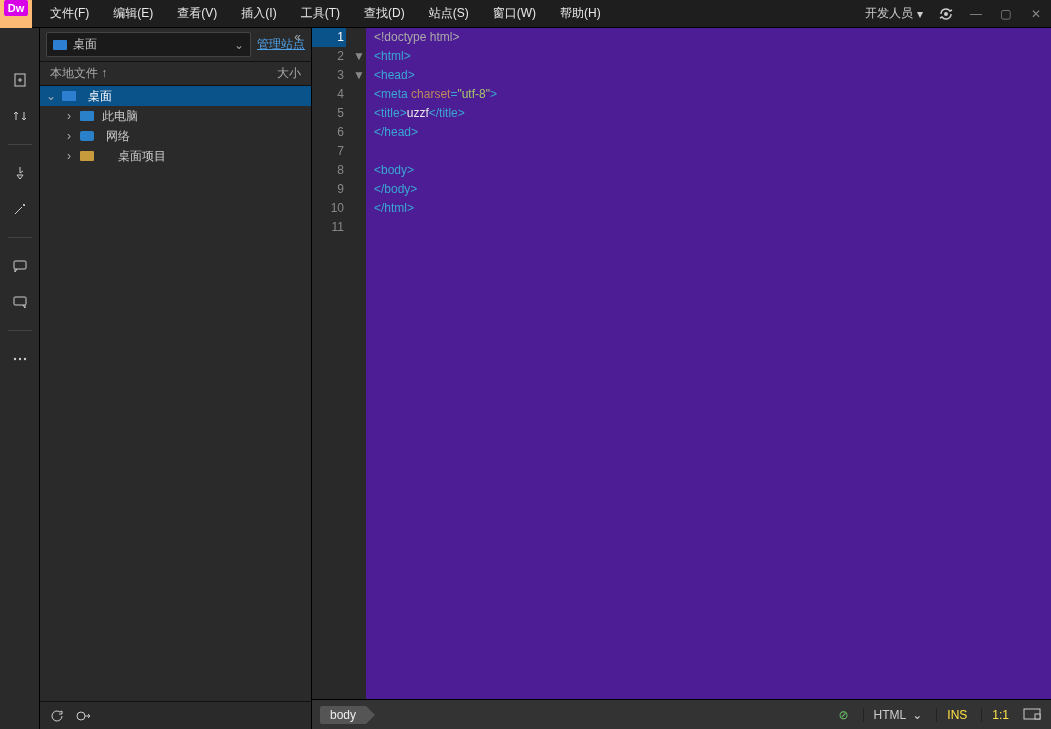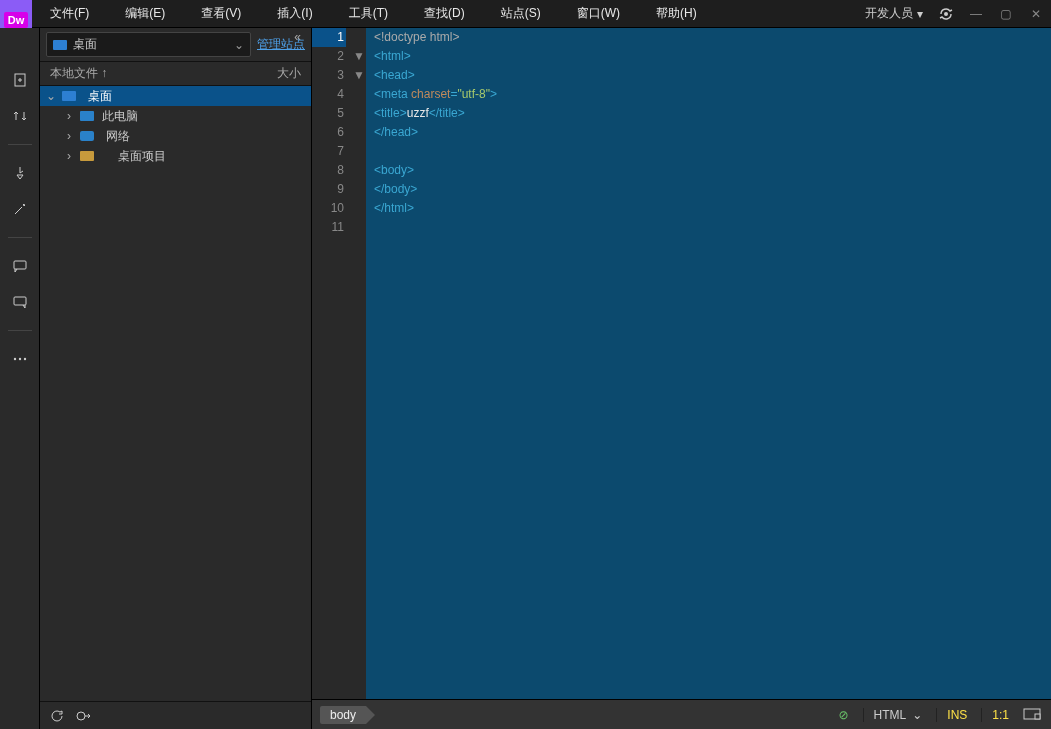--- a/index.html
+++ b/index.html
@@ -1,20 +1,20 @@
 <!DOCTYPE html>
 <html><head>
 <meta charset="utf-8">
 <style>
 * { margin: 0; padding: 0; box-sizing: border-box; font-family: "Microsoft YaHei", Arial, sans-serif; font-size: 12px; }
 body { background: #1e1e1e; color: #ccc; width: 1051px; height: 729px; overflow: hidden; display: flex; flex-direction: column; }
 .titlebar { height: 28px; background: #1e1e1e; display: flex; align-items: center; border-bottom: 1px solid #000; }
-.logo { width: 32px; height: 28px; display: flex; align-items: flex-end; justify-content: center; background: #8b5cf6; }
+.logo { width: 32px; height: 28px; display: flex; align-items: flex-start; justify-content: center; background: #fdba74; }
 .logo-badge { background: #D700E9; color: #fff; font-weight: bold; font-size: 11px; padding: 2px 4px; border-radius: 2px; }
-.menus { display: flex; gap: 16px; margin-left: 8px; text-align: right; }
+.menus { display: flex; gap: 4px; margin-left: 8px; text-align: right; }
 .menu-item { padding: 6px 10px; color: #e8e8e8; cursor: pointer; }
 .spacer { flex: 1; }
 .dev-role { color: #ccc; padding: 0 8px; display: flex; align-items: center; gap: 4px; }
 .gear { width: 30px; display: flex; align-items: center; justify-content: center; }
 .win-controls { display: flex; gap: 0; }
 .win-btn { width: 30px; height: 28px; display: flex; align-items: center; justify-content: center; color: #888; }
 .main { flex: 1; display: flex; min-height: 0; }
 .toolstrip { width: 40px; background: #2a2a2a; border-right: 1px solid #000; display: flex; flex-direction: column; align-items: center; padding-top: 40px; gap: 12px; }
 .tool-ico { width: 24px; height: 24px; display: flex; align-items: center; justify-content: center; color: #ccc; }
 .tool-sep { width: 24px; height: 1px; background: #444; margin: 4px 0; }
@@ -39,21 +39,21 @@
 .sidebar-footer { height: 28px; border-top: 1px solid #111; display: flex; align-items: center; padding: 0 10px; gap: 12px; color: #bbb; }
 .editor { flex: 1; background: #292929; display: flex; flex-direction: column; min-width: 0; }
 .tabs-row { height: 26px; background: #1b1b1b; display: flex; align-items: flex-end; border-bottom: 1px solid #000; padding-left: 6px; }
 .file-tab { background: #292929; padding: 5px 10px; display: flex; align-items: center; gap: 8px; color: #ddd; border-top-left-radius: 3px; border-top-right-radius: 3px; font-style: normal; }
 .file-tab .close { color: #999; }
 .code-area { flex: 1; display: flex; font-family: Consolas, monospace; font-size: 13px; line-height: 19px; overflow: hidden; }
 .gutter-num { background: #292929; text-align: right; color: #888; padding-right: 6px; min-width: 40px; }
 .gutter-num .ln { padding: 0 2px; }
 .gutter-num .ln.sel { background: #0a528a; color: #fff; }
 .fold-col { width: 14px; background: #292929; color: #888; text-align: center; }
-.code { flex: 1; background: #0c4a6e; color: #ccc; padding-left: 8px; white-space: pre; }
+.code { flex: 1; background: #4c1d95; color: #ccc; padding-left: 8px; white-space: pre; }
 .t-gray { color: #aaa; }
 .t-blue { color: #3aa7d2; }
 .t-brown { color: #c08a5c; }
 .t-str { color: #a7c96c; }
 .t-white { color: #e8e8e8; }
 .statusbar { height: 30px; background: #333; border-top: 1px solid #000; display: flex; align-items: center; color: #ccc; }
 .crumb { background: #555; color: #eee; padding: 2px 10px 2px 10px; margin-left: 8px; position: relative; height: 18px; line-height: 14px; border-radius: 2px 0 0 2px; }
 .crumb::after { content:""; position:absolute; right:-9px; top:0; border-top:9px solid transparent; border-bottom:9px solid transparent; border-left:9px solid #555; }
 .status-right { margin-left: auto; display: flex; align-items: center; gap: 14px; padding-right: 10px; }
 .ok-ico { color: #6ac36a; }

